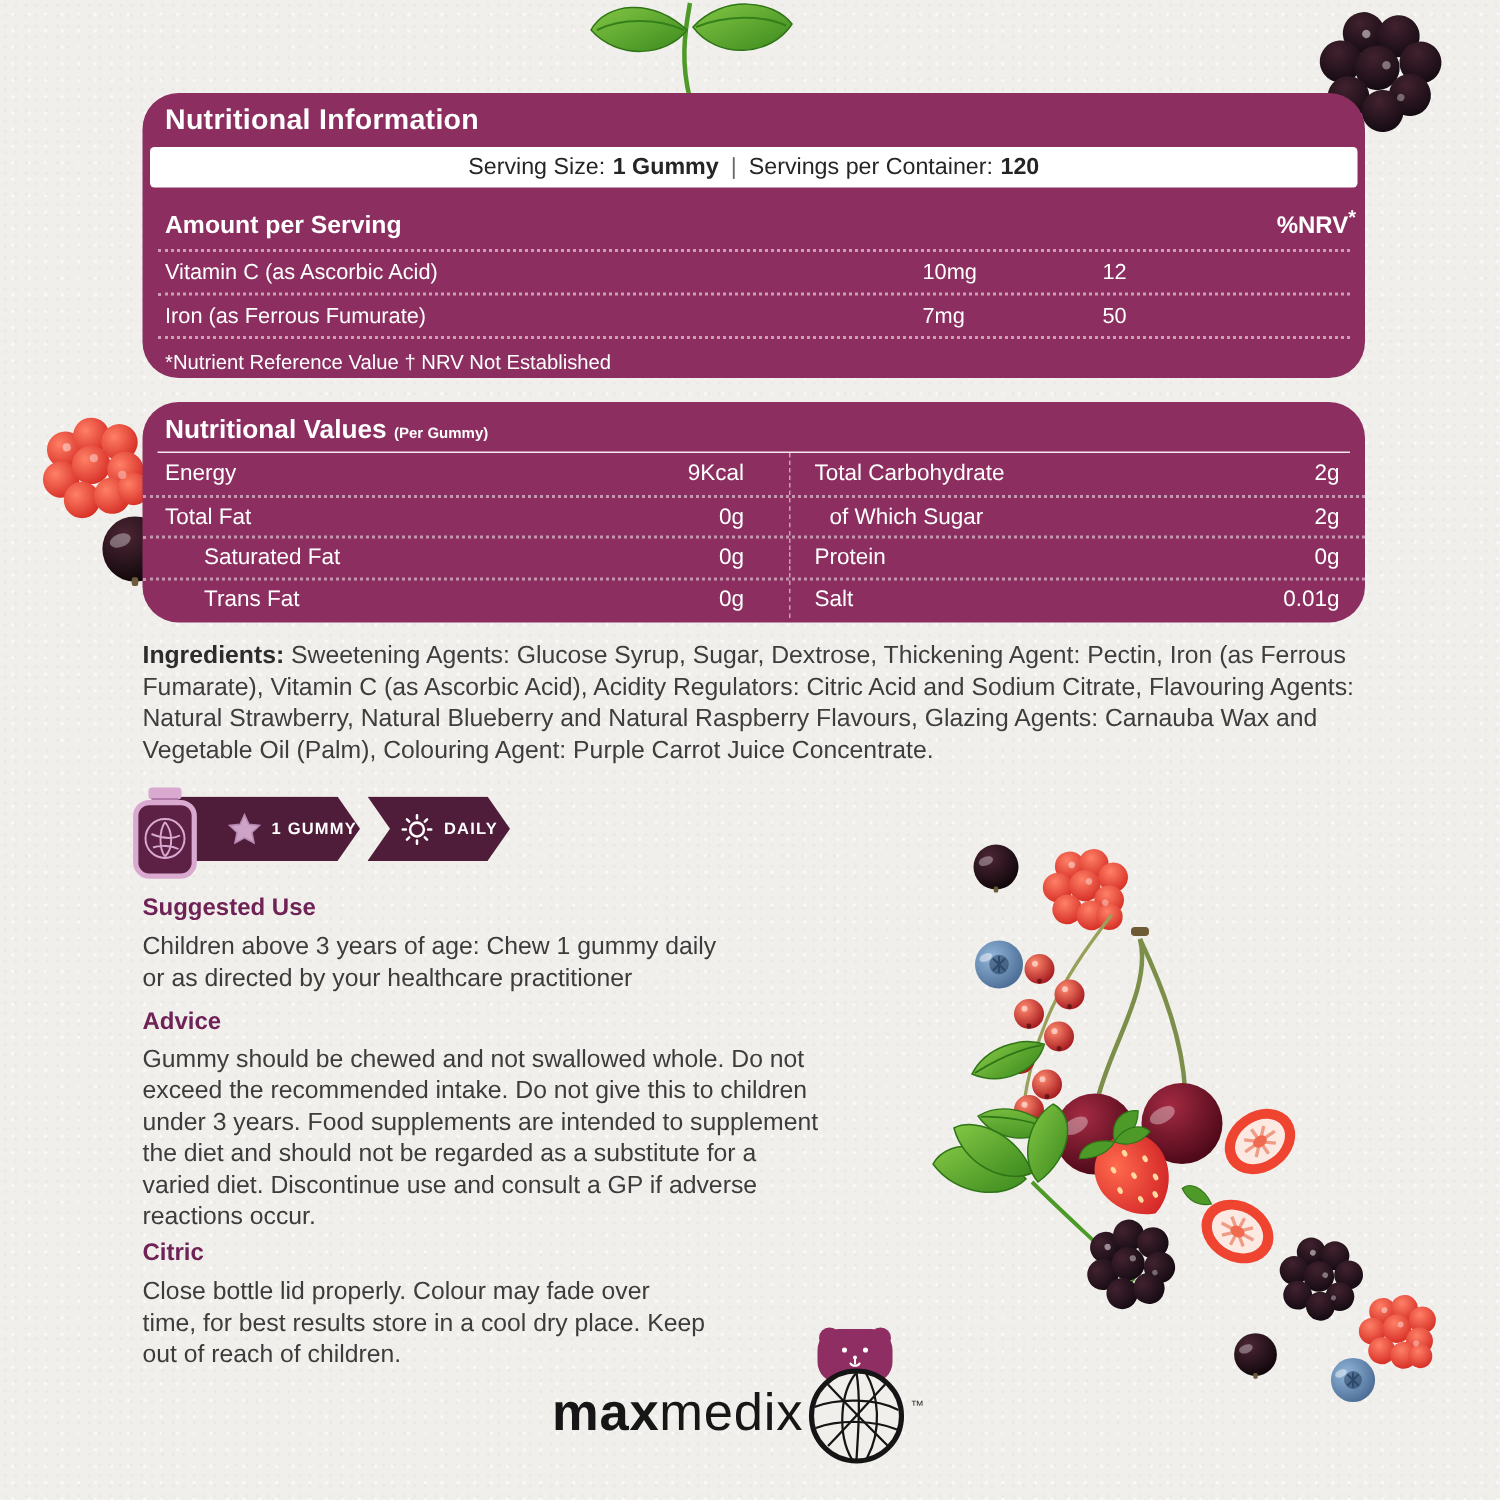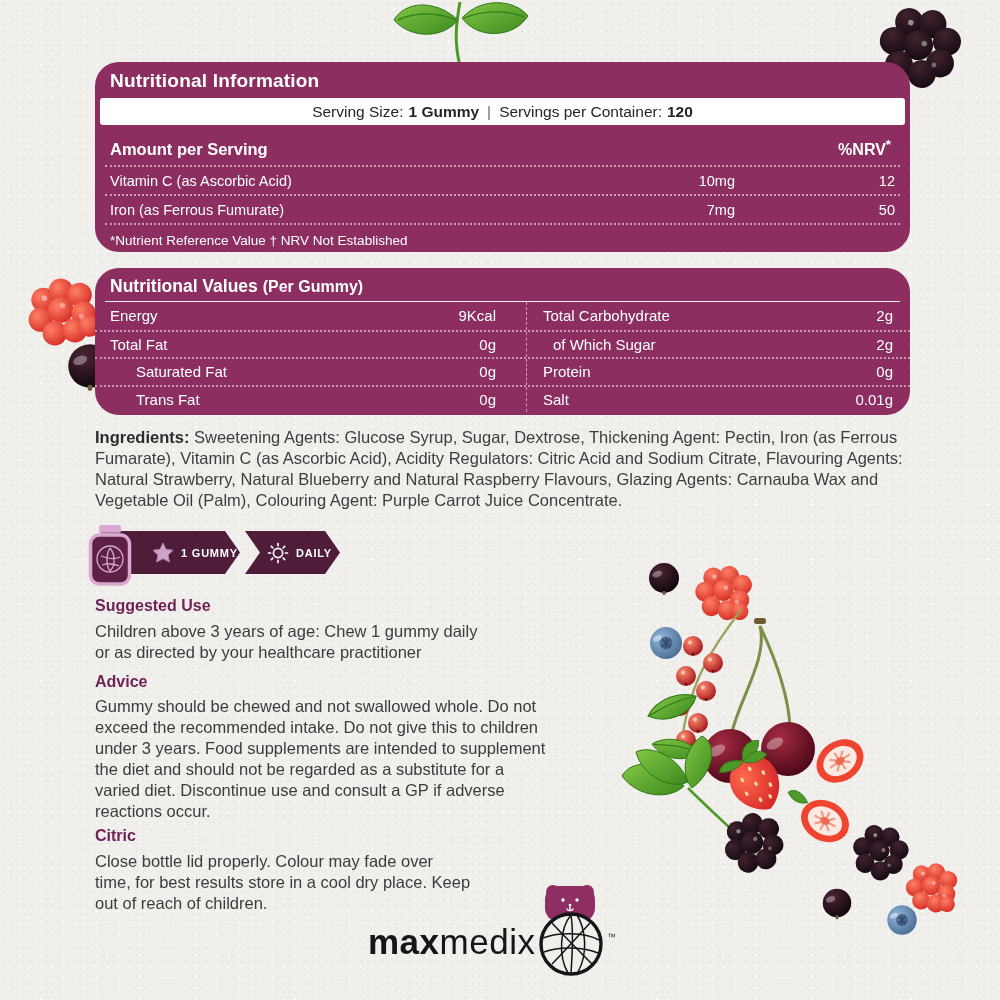--- a/index.html
+++ b/index.html
@@ -16,30 +16,30 @@
   .abs { position:absolute; }
 
   
   .panel { position:absolute; left:95px; width:815px; background:#8c2e60; border-radius:24px; color:#fff; }
   .p1 { top:62px; height:190px; }
   .p2 { top:268px; height:147px; }
   .p1-title { height:36px; line-height:37px; padding:0 15px; font-size:19px; font-weight:bold; letter-spacing:.2px; }
   .serving-row { margin:0 5px; height:27px; background:#fff; border-radius:3px; display:flex; align-items:center; padding:0 10px; color:#252525; font-size:15.5px; gap:5px; white-space:nowrap;justify-content:center; }
   .serving-row b { font-weight:bold; }
   .serving-sep { color:#6b6b6b; padding:0 3px; }
-  .amount-header { display:flex; justify-content:space-between; align-items:flex-end; padding:12px 19px 0 15px; }
+  .amount-header { display:flex; justify-content:space-between; align-items:flex-end; padding:12px 6px 0 15px; }
   .amount-header .ah-left { font-size:16.5px; font-weight:bold; }
   .amount-header .ah-right { font-size:16px; font-weight:bold; }
   .dotted { border-top:2px dotted rgba(255,255,255,.55); margin:6px 10px 0 10px; }
   .nutri-row { display:grid; grid-template-columns:1fr 120px 160px; align-items:center; height:27px; padding:0 15px; font-size:14.5px; }
-  .nutri-row .amt, .nutri-row .nrv { text-align:right; }
+  .nutri-row .amt, .nutri-row .nrv { text-align:left; }
   .footnote { padding:8px 15px 0 15px; font-size:13.5px; }
 
   .p2-title { padding:8px 15px 2px 15px; font-size:17.5px; font-weight:bold; }
-  .p2-title .sub { font-size:16px; font-weight:bold; }
+  .p2-title .sub { font-size:10px; font-weight:bold; }
   .p2-underline { border-top:1.5px solid rgba(255,255,255,.9); margin:2px 10px 0 10px; }
   .nv-row { display:flex; align-items:center; height:27.6px; padding:0 17px 0 15px; font-size:15px; }
   .nv-row + .nv-row { border-top:2px dotted rgba(255,255,255,.5);justify-content:space-between; }
   .nv-lname { width:294px; }
   .nv-lval { width:92px; text-align:right; }
   .nv-vdiv { align-self:stretch; border-left:1.5px dashed rgba(255,255,255,.55); margin-left:30px; }
   .nv-rname { flex:1; padding-left:16px; }
   .nv-rval { text-align:right; }
   .indent { padding-left:26px; }
 

